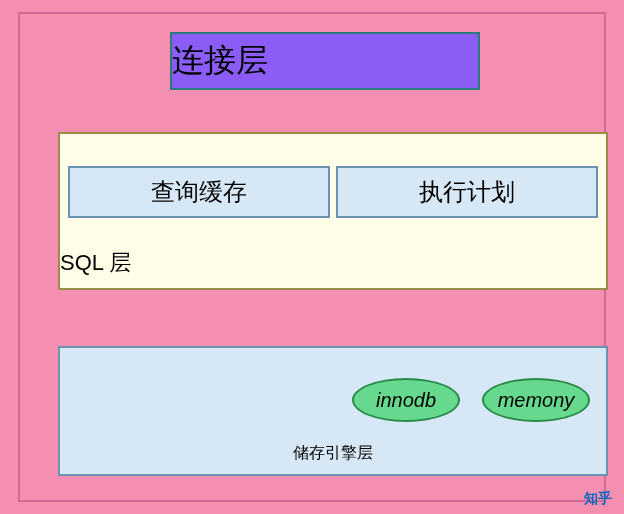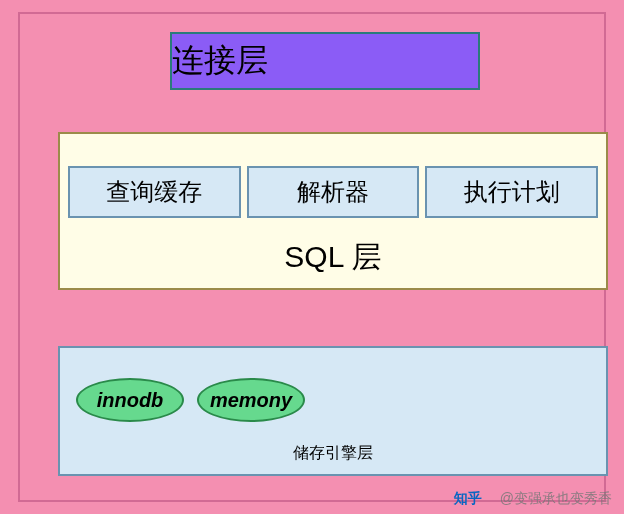--- a/index.html
+++ b/index.html
@@ -46,39 +46,38 @@
       border: 2px solid #6a93b0;
       font-size: 24px;
       padding: 8px 6px;
       text-align: center;
       flex: 1;
     }
     .sql-label {
       position: absolute;
       bottom: 10px;
       width: 100%;
-      text-align: center;
-      font-size: 30px;
+      text-align: left;
+      font-size: 22px;
     }
     .storage-box {
       position: absolute;
       left: 38px; top: 332px;
       width: 550px; height: 130px;
       background: #d6e8f5;
       border: 2px solid #6a93b0;
     }
     .storage-items {
       position: absolute;
       top: 30px; left: 0; width: 100%;
       display: flex;
-      justify-content: flex-start;
+      justify-content: flex-end;
       align-items: center;
       padding: 0 16px;
-      gap: 13px;
-      font-weight: bold;
+      gap: 22px;
     }
     .ellipse {
       background: #66d98e;
       border: 2px solid #2a8a4a;
       border-radius: 50%;
       width: 108px; height: 44px;
       display: flex; align-items: center; justify-content: center;
       font-size: 20px;
       font-style: italic;
     }
@@ -107,32 +106,30 @@
 
 <div class="outer">
 
   <div class="connection-box">
     <span>连接层</span>
   </div>
 
   <div class="sql-box">
     <div class="sql-items">
       <div class="sql-item">查询缓存</div>
-      <div class="sql-item">解析器</div>
       <div class="sql-item">执行计划</div>
     </div>
     <div class="sql-label">SQL 层</div>
   </div>
 
   <div class="storage-box">
     <div class="storage-items">
       <div class="ellipse">innodb</div>
       <div class="ellipse">memony</div>
     </div>
     <div class="storage-label">储存引擎层</div>
   </div>
 
 </div>
 
 <div class="watermark">
   <span class="zhihu-icon">知乎</span>
-  <span>@变强承也变秀香</span>
 </div>
 
 </body></html>

